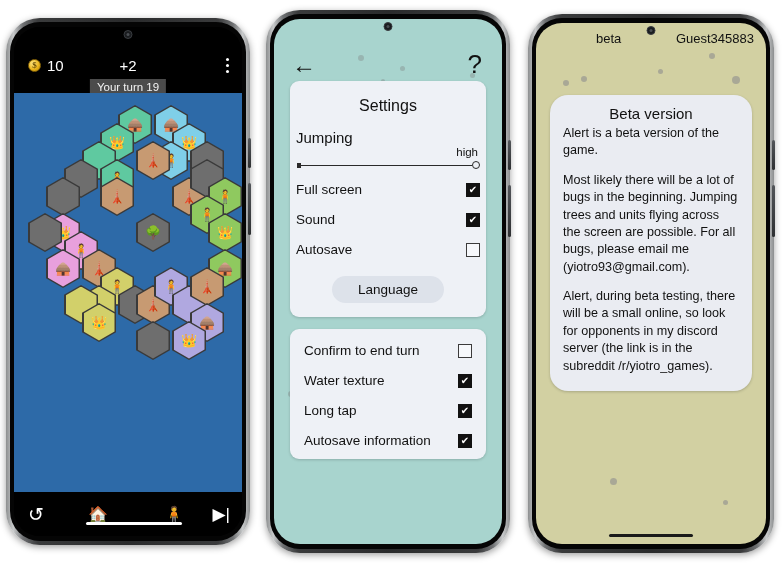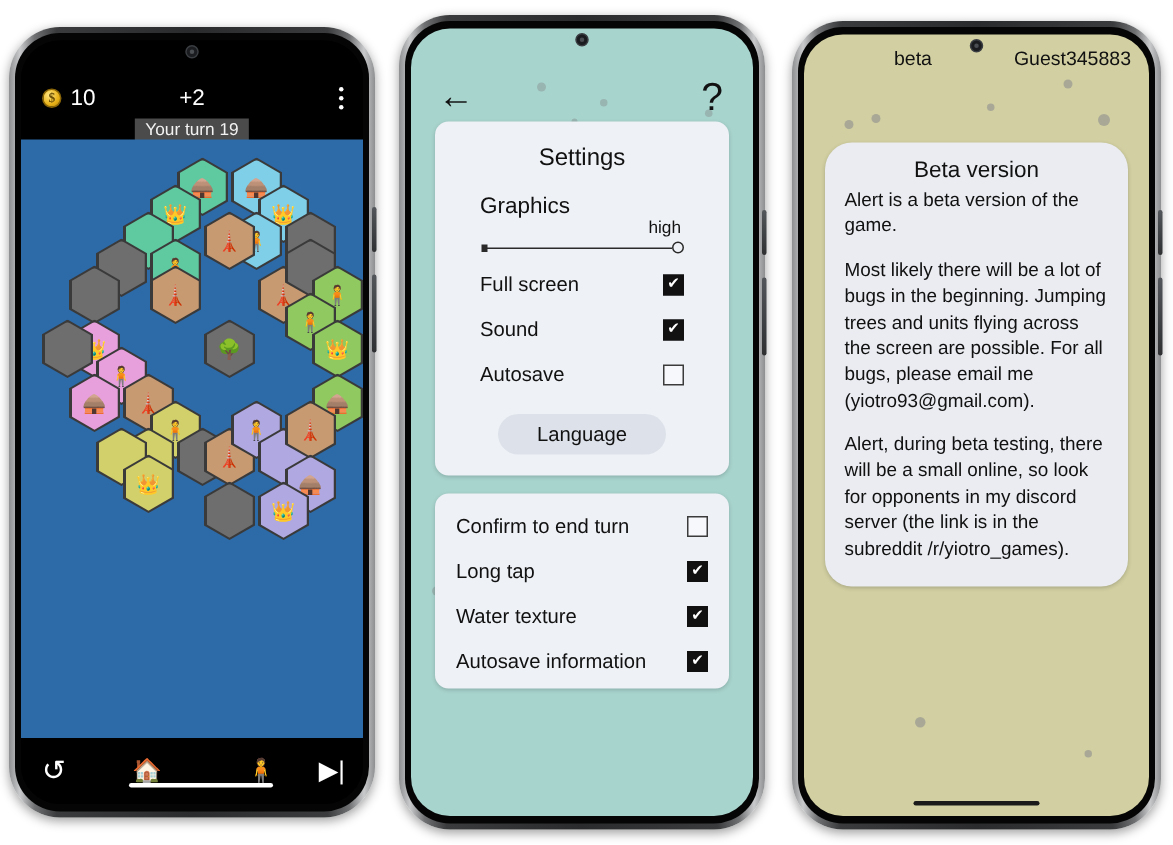--- a/index.html
+++ b/index.html
@@ -133,21 +133,21 @@
   .p2-help {
     position:absolute; right:20px; top:32px;
     font-size:26px; line-height:1; color:#111;
   }
   .card {
     position:relative; z-index:5;
     margin: 0 16px 12px;
     background:#eef1f6;
     border-radius:9px;
     box-shadow: 0 1px 3px rgba(0,0,0,.18);
-    padding: 10px 30px 14px;
+    padding: 10px 6px 14px;
   }
   .card-title {
     text-align:center; font-size:16px; color:#111;
     padding:6px 0 14px;
   }
   .graphics-label { font-size:15px; color:#111; }
   .slider-wrap { position:relative; height:26px; margin-top:2px; }
   .slider-val {
     position:absolute; right:2px; top:-2px;
     font-size:11.5px; color:#111;
@@ -412,21 +412,21 @@
         <div class="dot" style="left:36px;top:364px;width:5px;height:5px;"></div>
 
         <div class="p2-head">
           <span class="p2-back">←</span>
           <span class="p2-help">?</span>
         </div>
 
         <div class="card">
           <div class="card-title">Settings</div>
 
-          <div class="graphics-label">Graphics</div>
+          <div class="graphics-label">Jumping</div>
           <div class="slider-wrap">
             <span class="slider-val">high</span>
             <div class="slider-track"></div>
             <div class="slider-knob"></div>
           </div>
 
           <div id="opts1">
               <div class="opt-row">
                 <span class="opt-label">Full screen</span>
                 <span class="cbox on"></span>
@@ -444,25 +444,25 @@
           <button class="lang-btn">Language</button>
         </div>
 
         <div class="card card2">
           <div id="opts2">
               <div class="opt-row">
                 <span class="opt-label">Confirm to end turn</span>
                 <span class="cbox"></span>
               </div>
               <div class="opt-row">
+                <span class="opt-label">Water texture</span>
+                <span class="cbox on"></span>
+              </div>
+              <div class="opt-row">
                 <span class="opt-label">Long tap</span>
-                <span class="cbox on"></span>
-              </div>
-              <div class="opt-row">
-                <span class="opt-label">Water texture</span>
                 <span class="cbox on"></span>
               </div>
               <div class="opt-row">
                 <span class="opt-label">Autosave information</span>
                 <span class="cbox on"></span>
               </div>
             </div>
         </div>
 
       </div>

